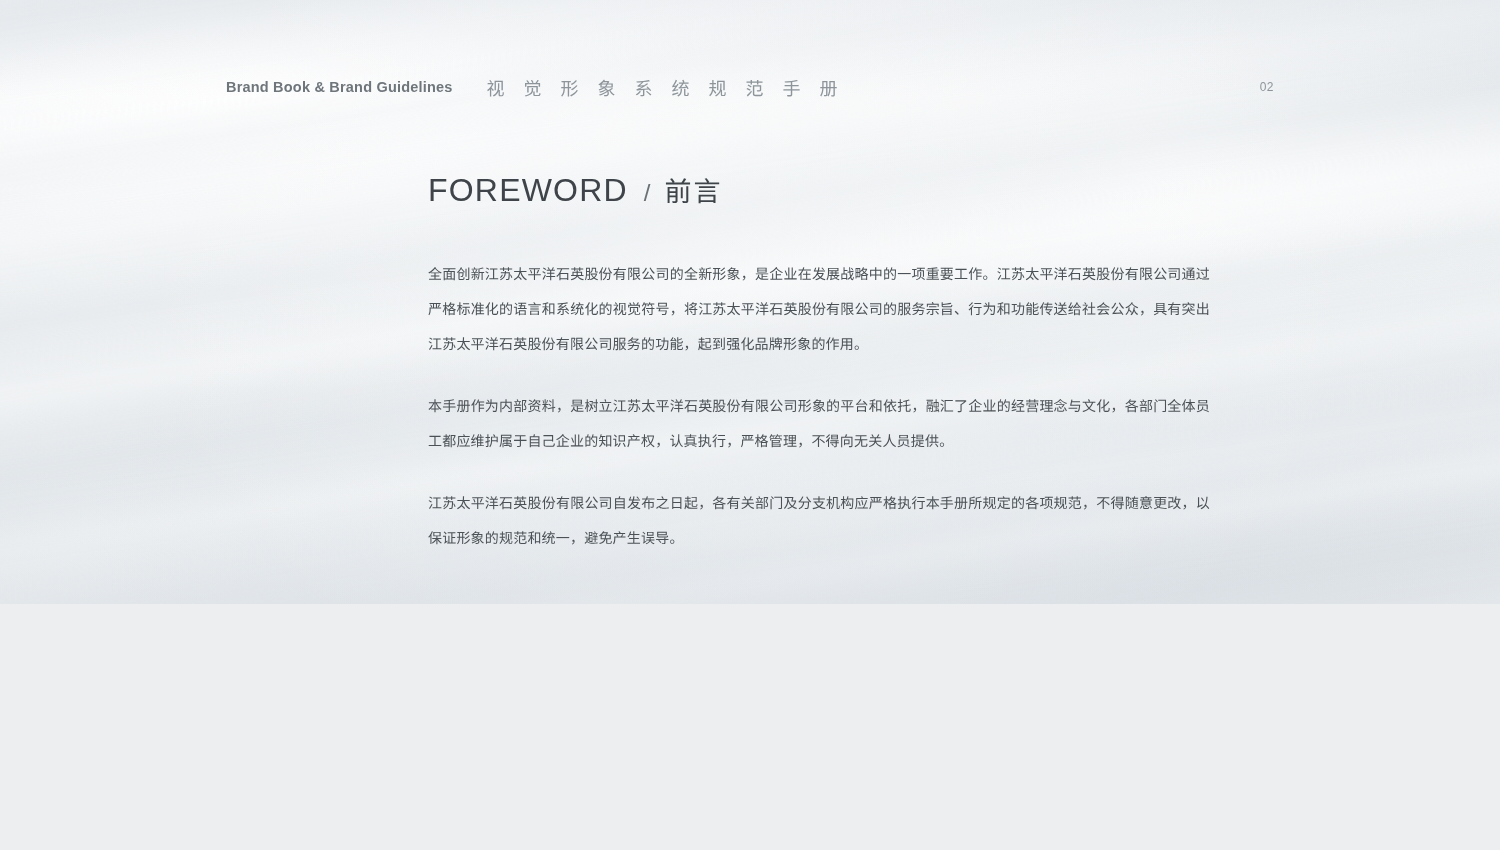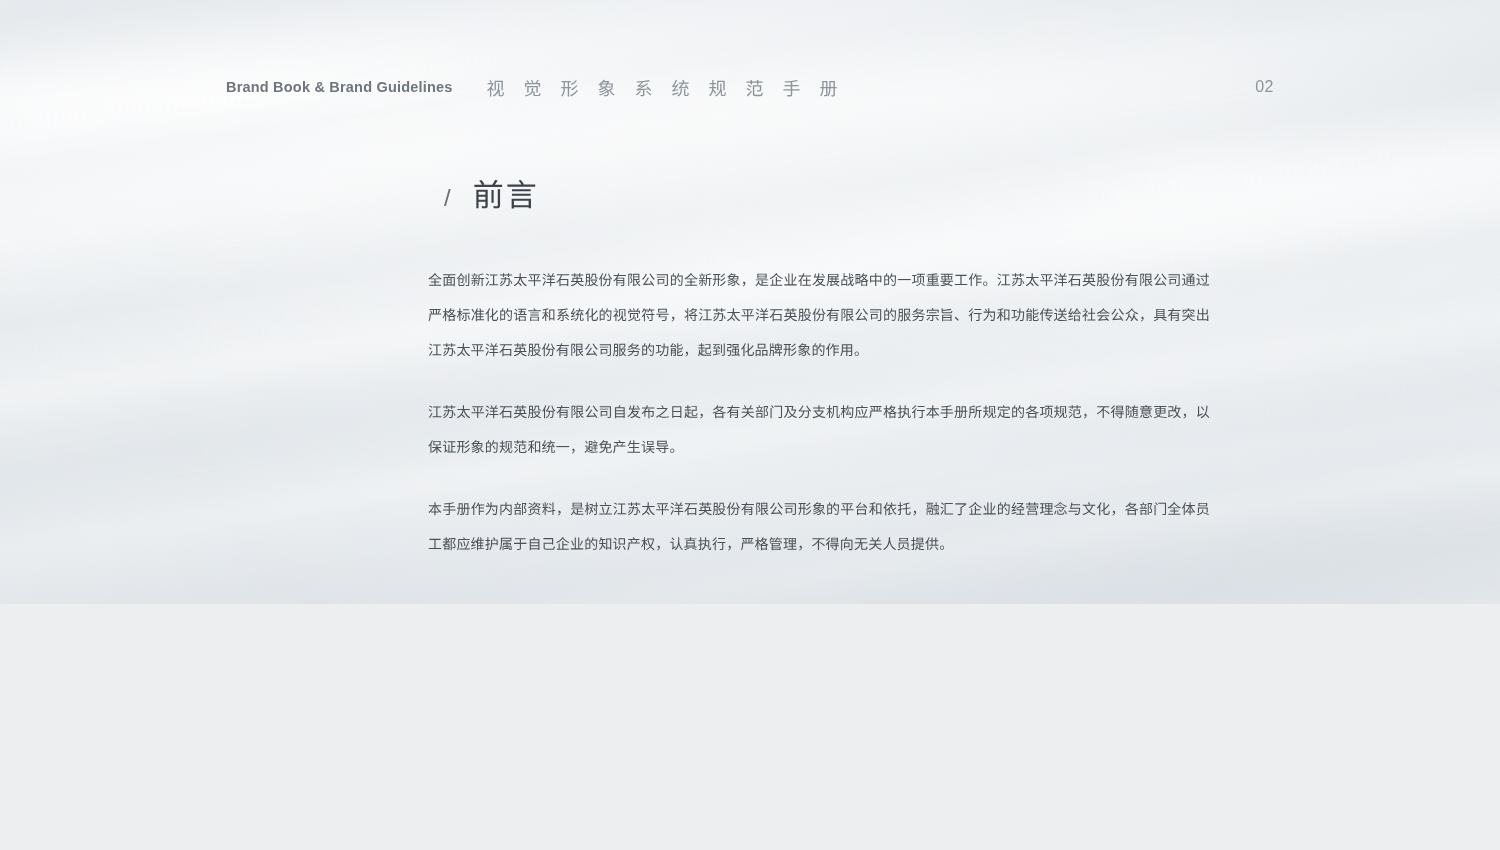--- a/index.html
+++ b/index.html
@@ -91,21 +91,21 @@
   }
   .header-cn {
     margin-left: 34px;
     font-size: 18px;
     letter-spacing: 7px;
     color: #8d959b;
     white-space: nowrap;
   }
   .header-page {
     margin-left: auto;
-    font-size: 16px;
+    font-size: 12px;
     letter-spacing: 0.5px;
     color: #8d959b;
   }
 
   
   .content {
     position: absolute;
     top: 170px;
     left: 428px;
     width: 782px;
@@ -121,24 +121,23 @@
     font-size: 32px;
     letter-spacing: 1.2px;
     color: #3e4449;
   }
   .title-sep {
     font-size: 24px;
     margin: 0 14px 0 16px;
     color: #6a7176;
   }
   .title-cn {
-    font-size: 31px;
+    font-size: 27px;
     letter-spacing: 2px;
     color: #3e4449;
-    margin-left: 8px;
   }
 
   .para {
     font-size: 14px;
     line-height: 35px;
     color: #4b5257;
     letter-spacing: 0.2px;
     text-align: justify;
     margin: 0 0 27px 0;
   }
@@ -152,21 +151,22 @@
   <div class="vignette"></div>
 
   <div class="header">
     <span class="header-en">Brand Book &amp; Brand Guidelines</span>
     <span class="header-cn">视 觉 形 象 系 统 规 范 手 册</span>
     <span class="header-page">02</span>
   </div>
 
   <div class="content">
     <div class="title">
+      <span class="title-en">FOREWORD</span>
       <span class="title-sep">/</span>
       <span class="title-cn">前言</span>
     </div>
 
     <p class="para">全面创新江苏太平洋石英股份有限公司的全新形象，是企业在发展战略中的一项重要工作。江苏太平洋石英股份有限公司通过严格标准化的语言和系统化的视觉符号，将江苏太平洋石英股份有限公司的服务宗旨、行为和功能传送给社会公众，具有突出江苏太平洋石英股份有限公司服务的功能，起到强化品牌形象的作用。</p>
+    <p class="para">本手册作为内部资料，是树立江苏太平洋石英股份有限公司形象的平台和依托，融汇了企业的经营理念与文化，各部门全体员工都应维护属于自己企业的知识产权，认真执行，严格管理，不得向无关人员提供。</p>
     <p class="para">江苏太平洋石英股份有限公司自发布之日起，各有关部门及分支机构应严格执行本手册所规定的各项规范，不得随意更改，以保证形象的规范和统一，避免产生误导。</p>
-    <p class="para">本手册作为内部资料，是树立江苏太平洋石英股份有限公司形象的平台和依托，融汇了企业的经营理念与文化，各部门全体员工都应维护属于自己企业的知识产权，认真执行，严格管理，不得向无关人员提供。</p>
   </div>
 </div>
 
 </body></html>

